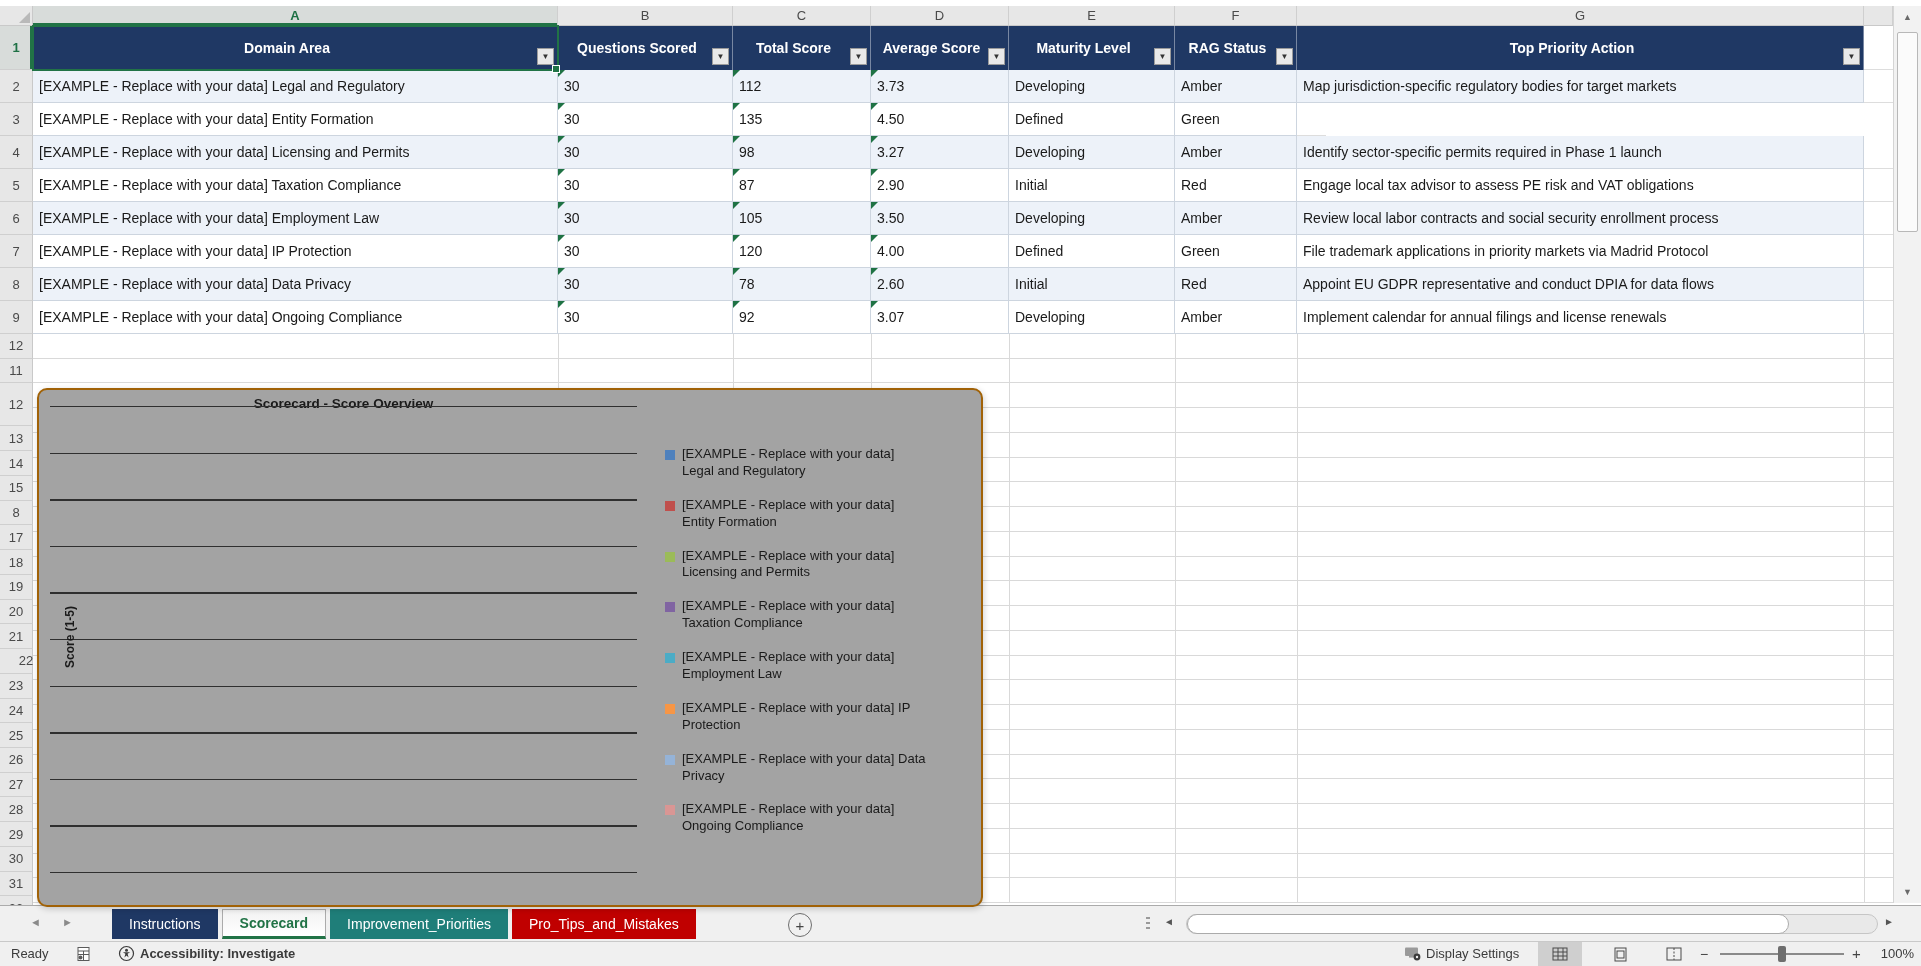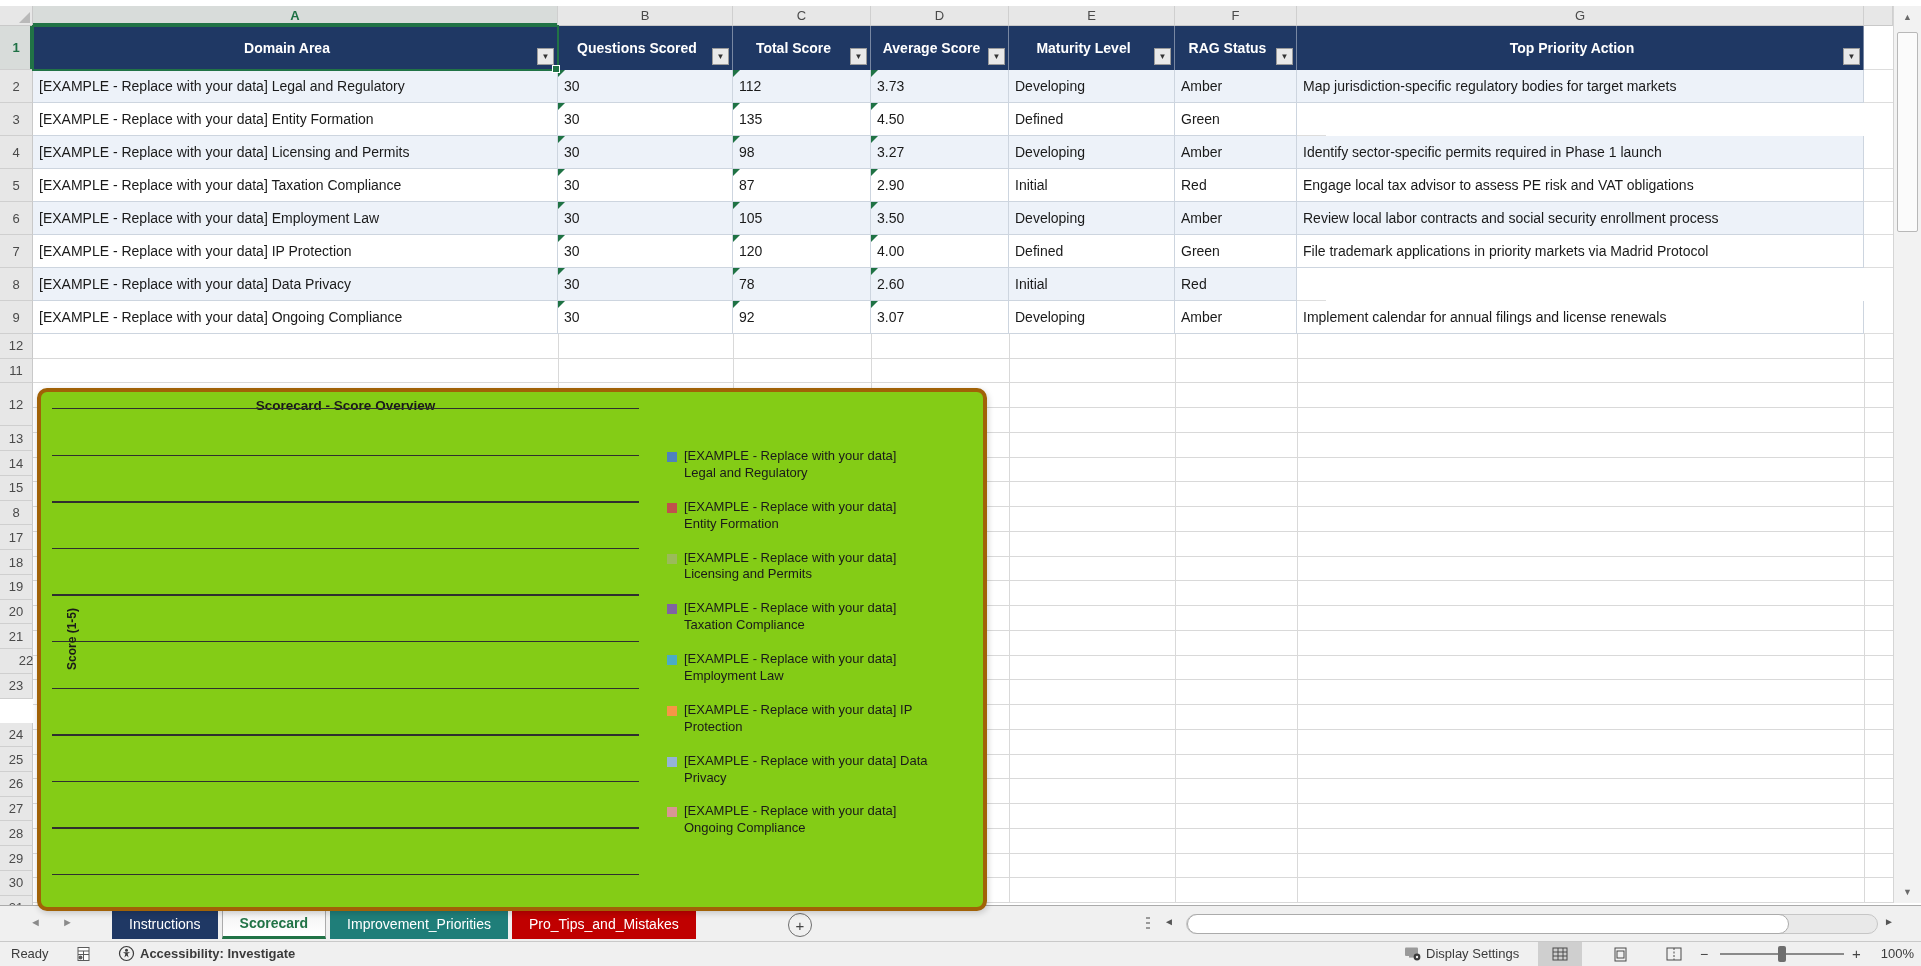--- a/index.html
+++ b/index.html
@@ -40,21 +40,21 @@
   .td{box-sizing:border-box;height:33px;background:#fff;border-right:1px solid #CDD5DF;border-bottom:1px solid #CDD5DF;
     font-size:14px;color:#1a1a1a;display:flex;align-items:center;padding:0 4px 0 6px;position:relative;white-space:nowrap;overflow:hidden;}
   .td.sliver{background:#fff !important;border-right:none;border-bottom:1px solid #DDDDDD;}
   .tri{position:absolute;left:0;top:0;width:0;height:0;border-top:7px solid #1F7244;border-right:7px solid transparent;}
 
   #empty-region{position:absolute;left:33px;top:328px;width:1860px;height:569px;
     background:repeating-linear-gradient(to bottom,transparent 0 23.74px,#D9D9D9 23.74px 24.74px);}
   .vline{position:absolute;top:0;bottom:0;width:1px;background:#D9D9D9;}
 
   
-  #chart{position:absolute;left:37px;top:388px;width:942px;height:515px;background:#84cc16;border:4px solid #a16207;
+  #chart{position:absolute;left:37px;top:388px;width:942px;height:515px;background:#a3a3a3;border:2px solid #a16207;
     border-radius:10px;box-shadow:1px 2px 6px rgba(0,0,0,.18);z-index:10;}
   #chart-title{position:absolute;left:11px;top:6px;width:587px;text-align:center;font-weight:bold;font-size:13.5px;color:#1a1a1a;}
   #plot{position:absolute;left:11px;top:16px;width:587px;height:467px;
     background:repeating-linear-gradient(to bottom,#2F2F2F 0 1.3px,transparent 1.3px 46.6px);}
   #ylab{position:absolute;left:-14px;top:240px;width:90px;text-align:center;transform:rotate(-90deg);
     font-weight:bold;font-size:12px;color:#1a1a1a;white-space:nowrap;}
   #legend{position:absolute;left:626px;top:56px;width:262px;}
   .leg-item{display:flex;margin-bottom:17px;}
   .leg-sq{width:10px;height:10px;margin:4px 7px 0 0;flex:0 0 10px;}
   .leg-txt{font-size:13px;line-height:1.3;color:#1a1a1a;}
@@ -134,21 +134,21 @@
         <div class="gut-cell" style="height: 24.7391px;">14</div>
         <div class="gut-cell" style="height: 24.7391px;">15</div>
         <div class="gut-cell" style="height: 24.7391px;">8</div>
         <div class="gut-cell" style="height: 24.7391px;">17</div>
         <div class="gut-cell" style="height: 24.7391px;">18</div>
         <div class="gut-cell" style="height: 24.7391px;">19</div>
         <div class="gut-cell" style="height: 24.7391px;">20</div>
         <div class="gut-cell" style="height: 24.7391px;">21</div>
         <div class="gut-cell" style="height: 24.7391px; padding-left: 20px;">22</div>
         <div class="gut-cell" style="height: 24.7391px;">23</div>
-        <div class="gut-cell" style="height: 24.7391px; margin-top: 24px;">24</div>
+        <div class="gut-cell" style="height: 24.7391px;">24</div>
         <div class="gut-cell" style="height: 24.7391px;">25</div>
         <div class="gut-cell" style="height: 24.7391px;">26</div>
         <div class="gut-cell" style="height: 24.7391px;">27</div>
         <div class="gut-cell" style="height: 24.7391px;">28</div>
         <div class="gut-cell" style="height: 24.7391px;">29</div>
         <div class="gut-cell" style="height: 24.7391px;">30</div>
         <div class="gut-cell" style="height: 24.7391px;">31</div>
         <div class="gut-cell" style="height: 24.7391px;">32</div>
       </div>
     <div id="content">
@@ -359,20 +359,23 @@
             <div class="td" style="width: 138px;">
               <div>2.60</div>
               <div class="tri"></div>
             </div>
             <div class="td" style="width: 166px;">
               <div>Initial</div>
             </div>
             <div class="td" style="width: 122px;">
               <div>Red</div>
             </div>
+            <div class="td" style="width: 567px;">
+              <div>Appoint EU GDPR representative and conduct DPIA for data flows</div>
+            </div>
             <div class="td sliver" style="width: 29px;"></div>
           </div>
           <div class="trow">
             <div class="td" style="width: 525px;">
               <div>[EXAMPLE - Replace with your data] Ongoing Compliance</div>
             </div>
             <div class="td" style="width: 175px;">
               <div>30</div>
               <div class="tri"></div>
             </div>

